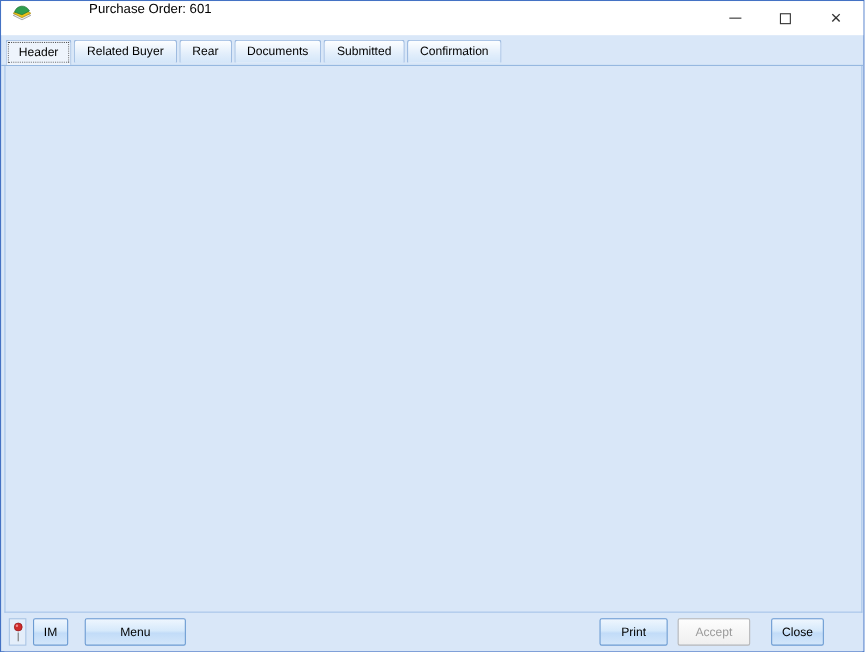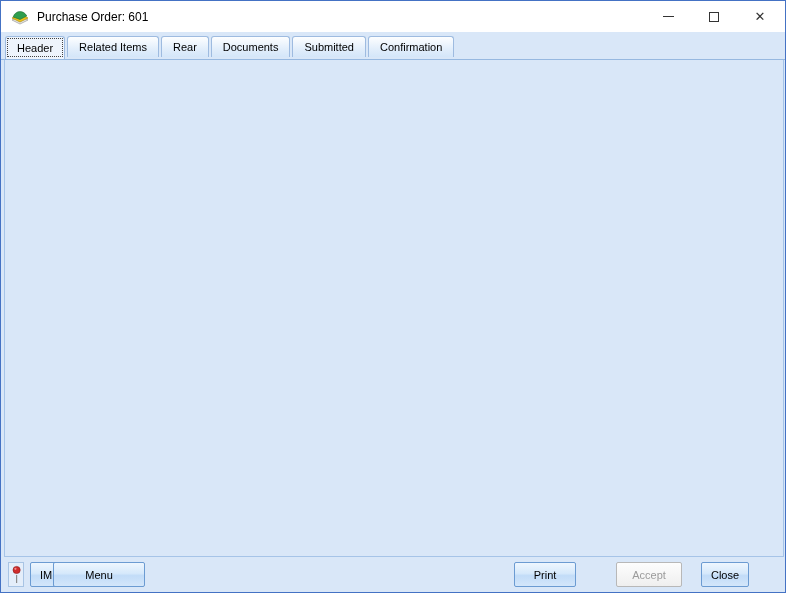--- a/index.html
+++ b/index.html
@@ -5,21 +5,21 @@
   html,body{margin:0;padding:0;background:#fff;}
   *{box-sizing:border-box;}
   .window{
     position:relative;width:786px;height:593px;
     border:1px solid #4472c4;background:#d9e7f8;
     font-family:"Liberation Sans",sans-serif;font-size:11px;color:#111;
     overflow:hidden;
   }
   .abs{position:absolute;}
   
-  .titlebar{position:absolute;left:0;top:0;width:100%;height:31px;background:#ffffff;display:flex;align-items:center;}
+  .titlebar{position:absolute;left:0;top:0;width:100%;height:31px;background:#ffffff;display:flex;align-items:flex-start;gap:44px;}
   .app-icon{margin-left:9px;width:20px;height:20px;display:inline-block;}
   .title-text{margin-left:7px;font-size:12px;color:#000;}
   .win-controls{position:absolute;right:2px;top:0;height:31px;display:flex;}
   .wbtn{width:46px;height:31px;display:flex;align-items:center;justify-content:center;color:#222;font-size:13px;cursor:default;}
   .glyph-min{width:11px;height:1px;background:#333;display:block;}
   .glyph-max{width:10px;height:10px;border:1px solid #333;display:block;}
   .glyph-close{font-size:13px;color:#333;line-height:1;}
   
   .tabstrip{position:absolute;left:4px;top:35px;height:23px;display:flex;align-items:flex-start;z-index:3;}
   .tab{
@@ -112,21 +112,21 @@
           <span class="glyph-close">✕</span>
         </div>
     </div>
   </div>
 
   <div class="tabstrip">
     <div class="tab active">
         <span>Header</span>
       </div>
     <div class="tab">
-        <span>Related Items</span>
+        <span>Related Buyer</span>
       </div>
     <div class="tab">
         <span>Rear</span>
       </div>
     <div class="tab">
         <span>Documents</span>
       </div>
     <div class="tab">
         <span>Submitted</span>
       </div>
@@ -359,24 +359,24 @@
     <div class="pin-btn">
       <svg width="9" height="21" viewBox="0 0 9 21">
         <rect x="4" y="11" width="1.2" height="8" fill="#8a8a8a"></rect>
         <circle cx="4.6" cy="6" r="3.6" fill="#cf2b2b" stroke="#8d1616" stroke-width="0.6"></circle>
         <circle cx="3.4" cy="4.8" r="1.1" fill="#f08d8d"></circle>
       </svg>
     </div>
     <div class="btn" style="left:26px;top:5px;width:32px;height:25px;">
         <span>IM</span>
       </div>
-    <div class="btn" style="left:49px;top:5px;width:92px;height:25px;">
+    <div class="btn" style="left:73px;top:5px;width:92px;height:25px;">
         <span>Menu</span>
       </div>
-    <div class="btn" style="left:510px;top:5px;width:62px;height:25px;align-items:center;">
+    <div class="btn" style="left:541px;top:5px;width:62px;height:25px;align-items:center;">
         <span>Print</span>
       </div>
     <div class="btn disabled" style="left:612px;top:5px;width:66px;height:25px;">
         <span>Accept</span>
       </div>
     <div class="btn" style="left:697px;top:5px;width:48px;height:25px;">
         <span>Close</span>
       </div>
   </div>
 

